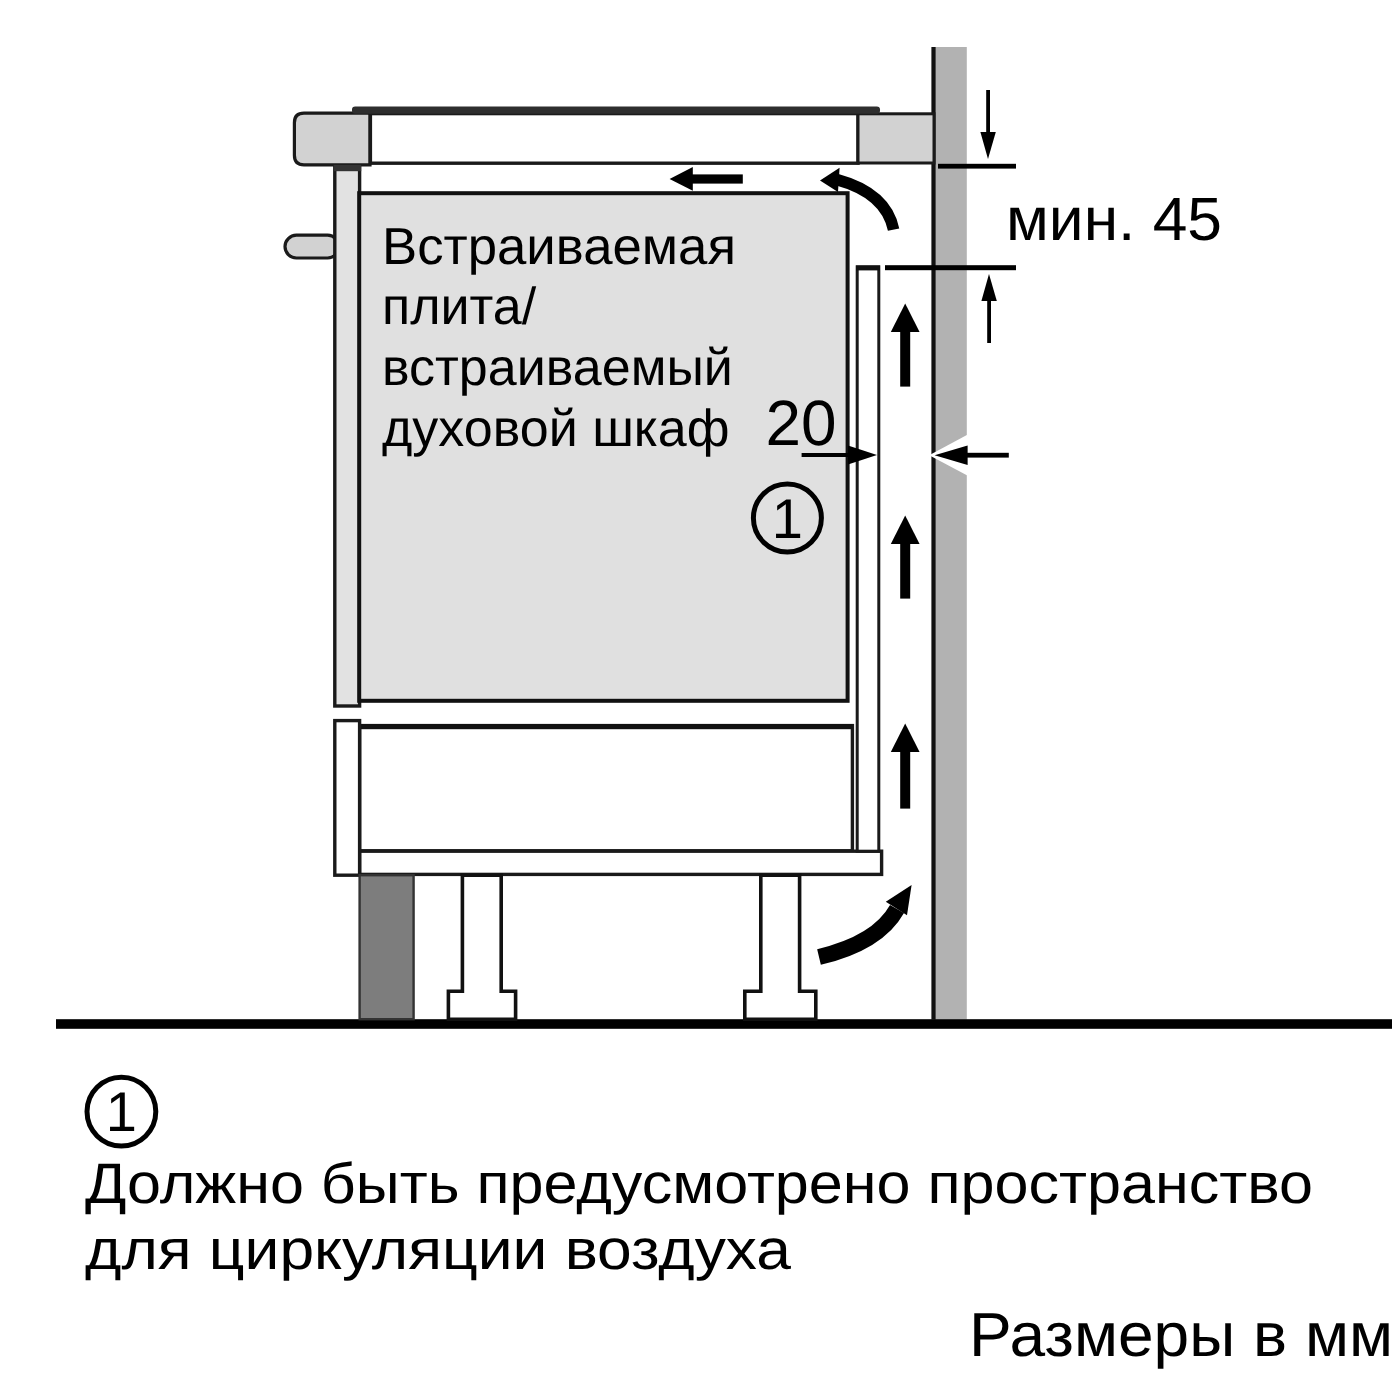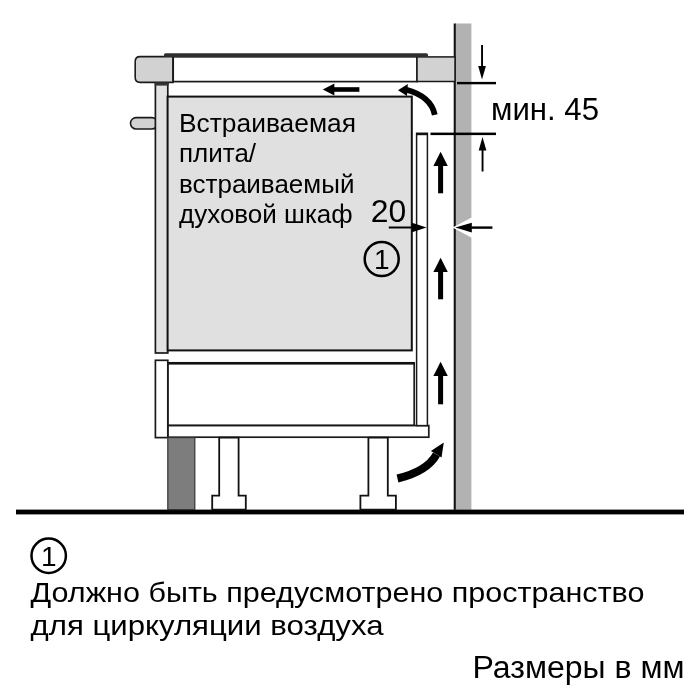--- a/index.html
+++ b/index.html
@@ -1,16 +1,16 @@
 <!DOCTYPE html>
 <html><head>
 <meta charset="utf-8">
 <style>
 html,body{margin:0;padding:0;background:#fff;}
-#page{width:584px;height:700px;position:relative;font-family:"Liberation Sans",sans-serif;}
+#page{width:584px;height:700px;position:relative;font-family:"Liberation Sans",sans-serif;margin-left:12px;}
 svg{position:absolute;left:0;top:0;}
 text{font-family:"Liberation Sans",sans-serif;fill:#000;}
 </style>
 </head>
 <body>
 <div id="page">
 <svg width="700" height="700" viewBox="0 0 700 700">
 
   <g>
     <rect x="455.2" y="23.5" width="16.2" height="486.3" fill="#b2b2b2"></rect>

